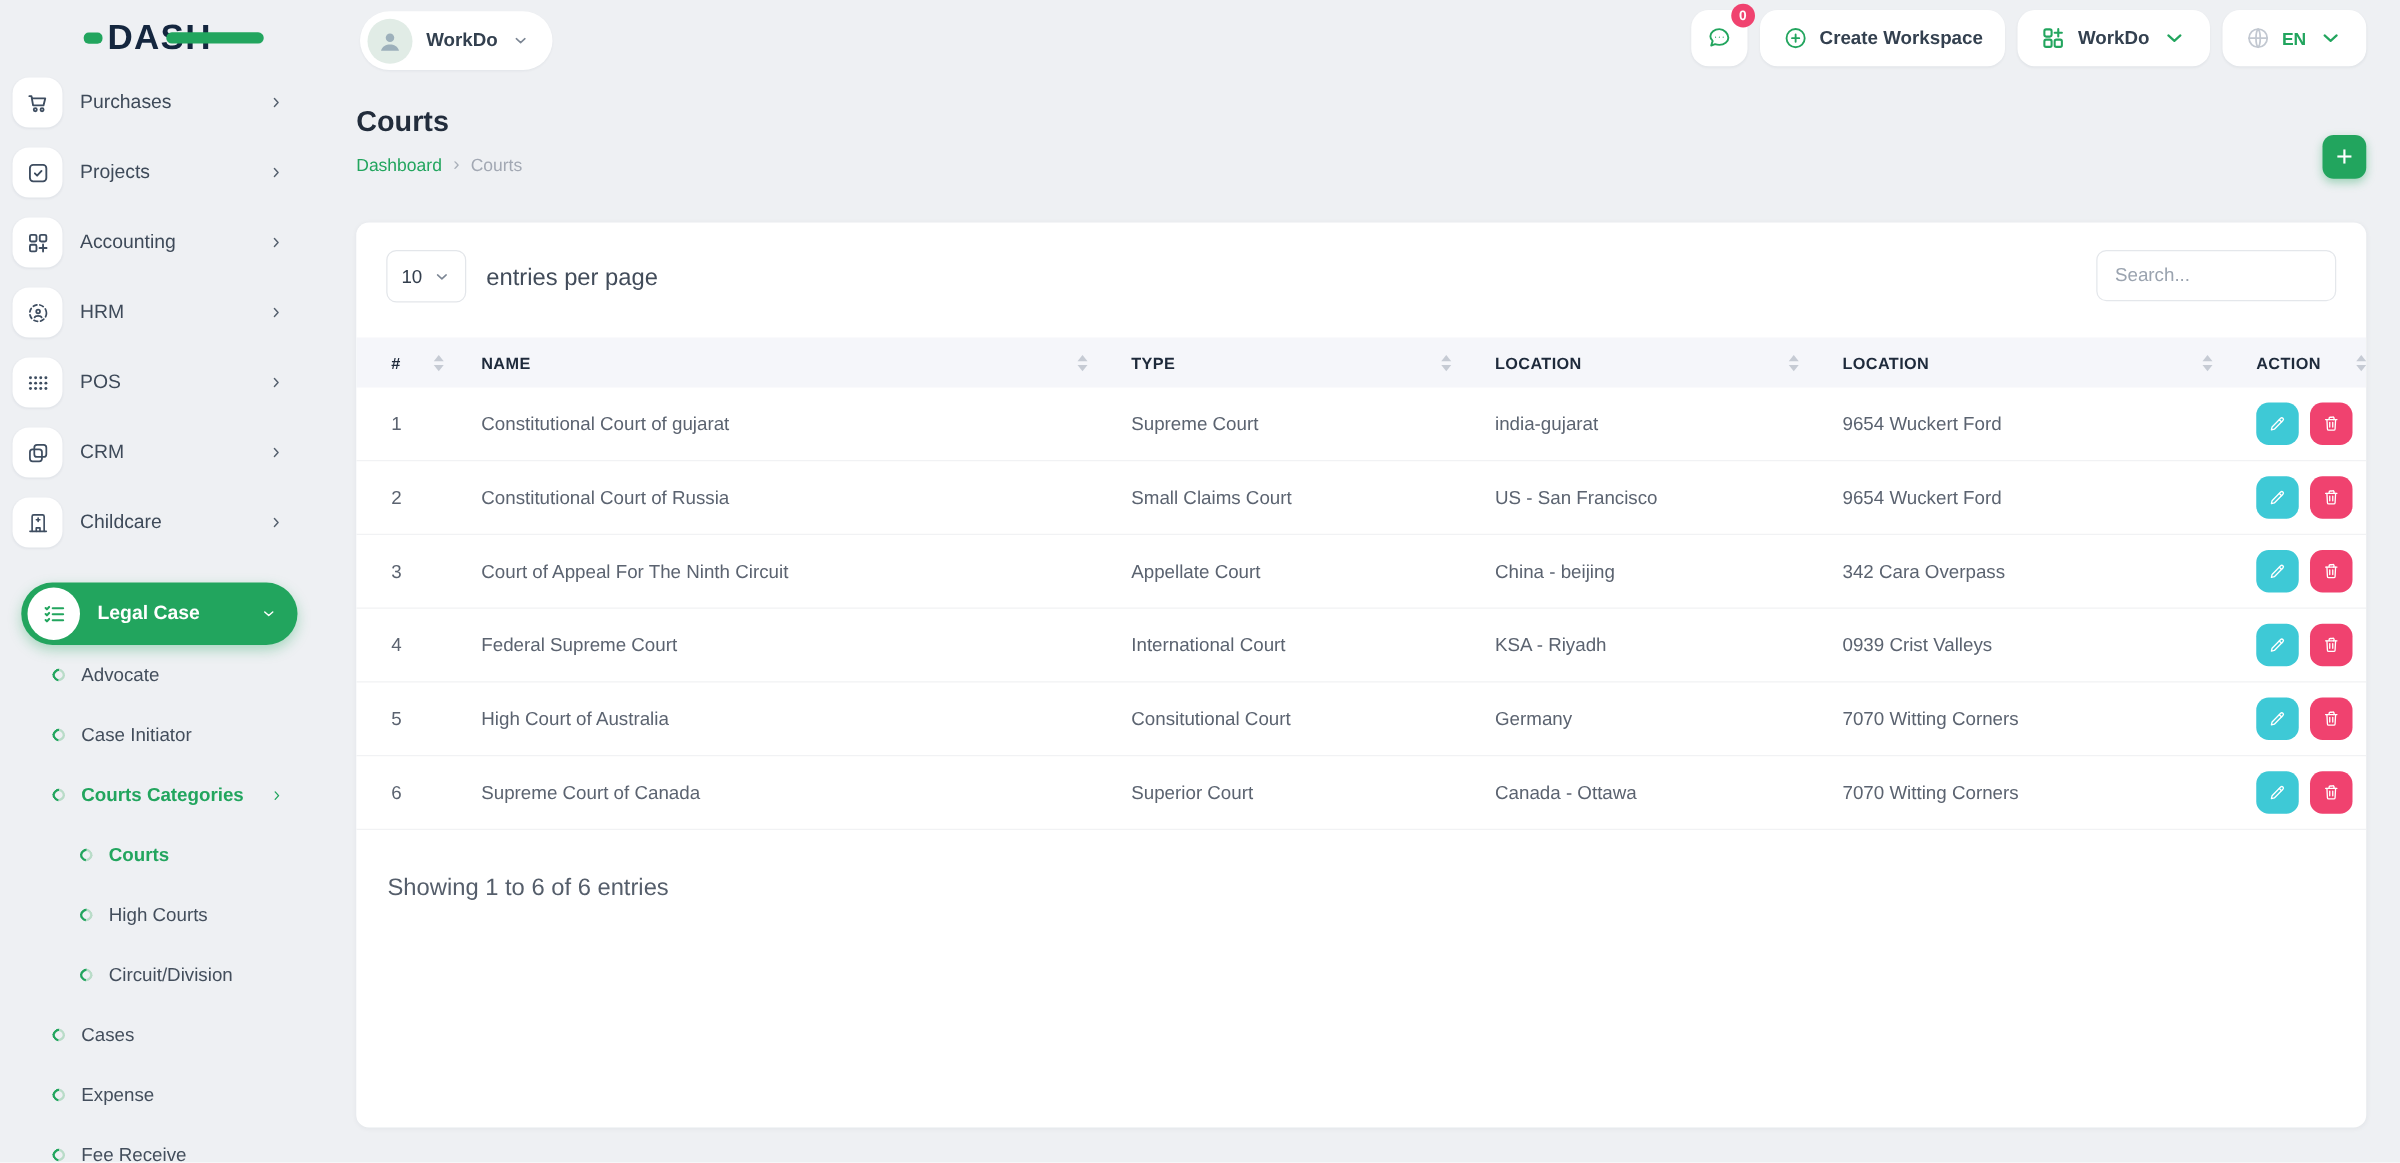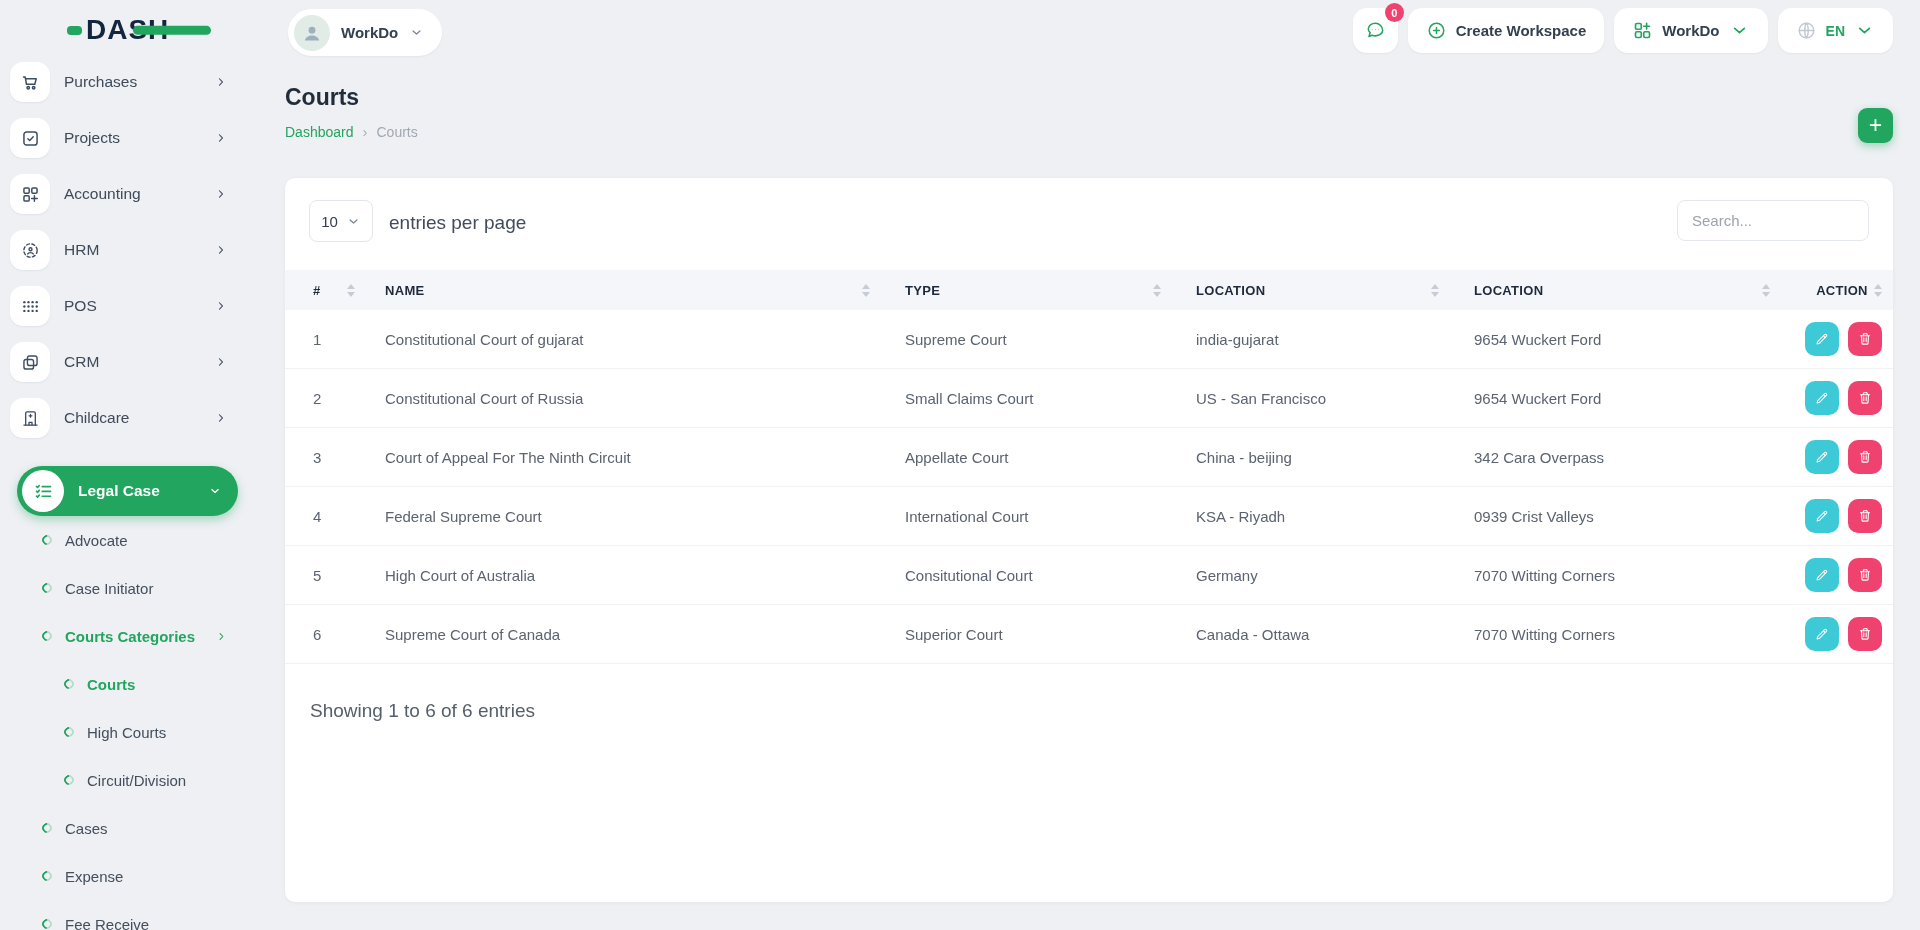--- a/index.html
+++ b/index.html
@@ -70,21 +70,21 @@
   .controls { position:relative; height:92px; }
   .page-size { position:absolute; left:24px; top:22px; width:64px; height:42px; border:1px solid #e3e6ea; border-radius:8px; display:flex; align-items:center; justify-content:center; gap:8px; cursor:pointer; font-size:15px; color:#333e4d; }
   .entries-label { position:absolute; left:104px; top:34px; font-size:19px; color:#424c5a; }
   .search { position:absolute; right:24px; top:22px; width:192px; height:41px; border:1px solid #e4e7eb; border-radius:8px; padding:0 14px; font-size:15px; color:#424c5a; outline:none; font-family:inherit; background:#fff;margin-left:16px; }
   .search::placeholder { color:#9aa3af; }
 
   .thead, .trow { display:grid; grid-template-columns:100px 520px 291px 278px 331px 1fr; align-items:center; }
   .thead { height:40px; background:#f5f6fa; }
   .th { display:flex; align-items:center; justify-content:space-between; font-size:13px; font-weight:700; color:#1e2a3b; letter-spacing:.3px; padding-right:35px; }
   .th:first-child { padding-left:28px; padding-right:30px; }
-  .th:last-child { justify-content:center; gap:6px; padding-right:0; }
+  .th:last-child { justify-content:space-between; gap:6px; padding-right:0; }
   .sort { display:inline-flex; flex-direction:column; gap:3px; }
   .sort i { display:block; width:0; height:0; border-left:4.5px solid transparent; border-right:4.5px solid transparent; }
   .sort .up { border-bottom:5px solid #c6cbd4; }
   .sort .down { border-top:5px solid #c6cbd4; }
 
   .trow { height:59px; border-bottom:1px solid #f1f2f4; font-size:15px; color:#5b6370; }
   .td:first-child { padding-left:28px; }
   .td-actions { display:flex; gap:9px; }
   .act-btn { width:34px; height:34px; border-radius:10px; border:none; display:flex; align-items:center; justify-content:center; color:#fff; cursor:pointer; }
   .act-btn .icon { width:16px; height:16px; }

